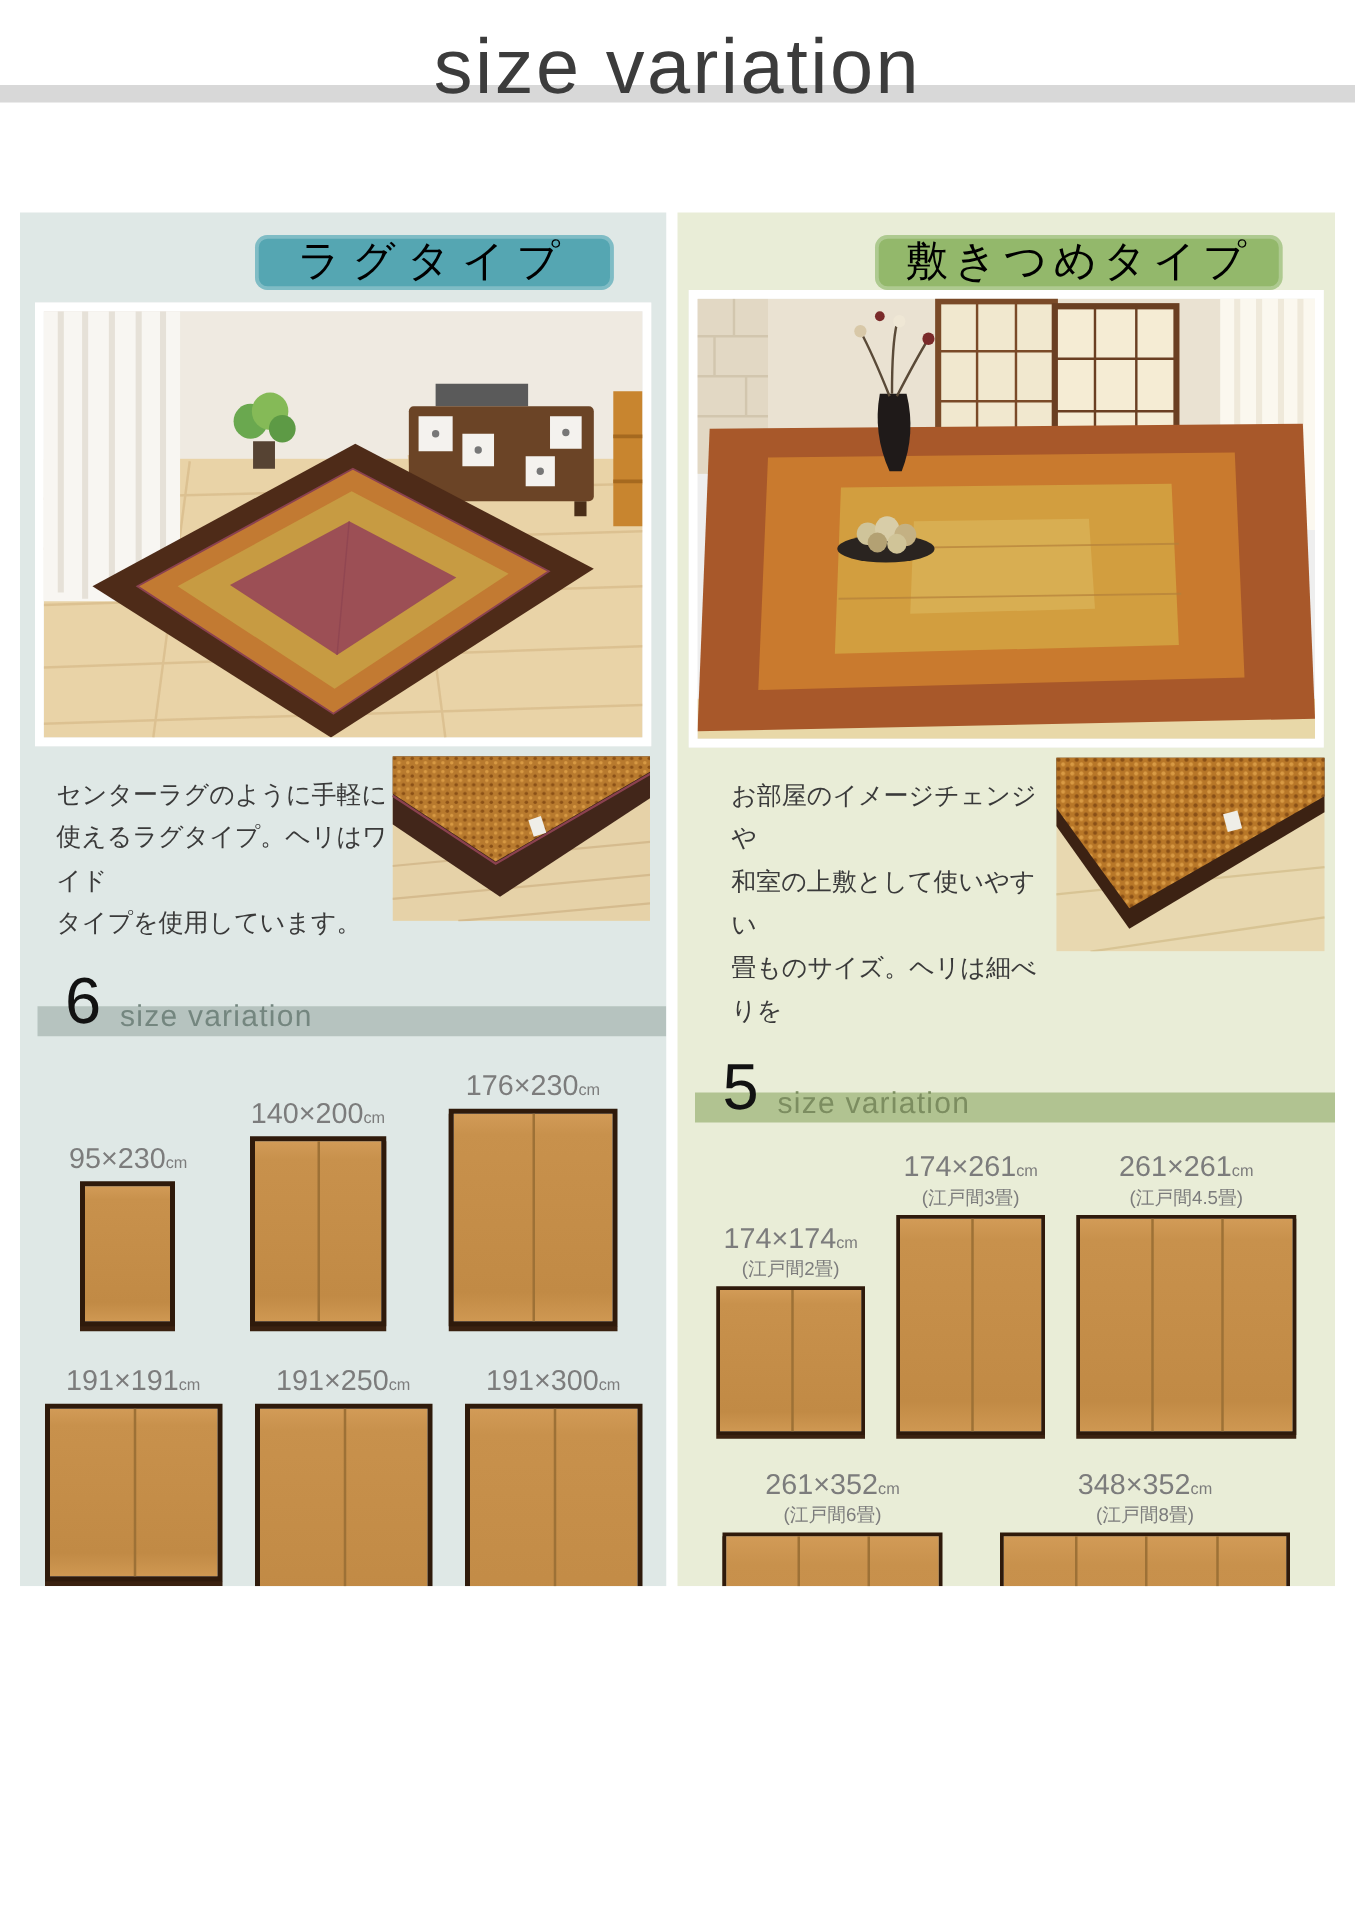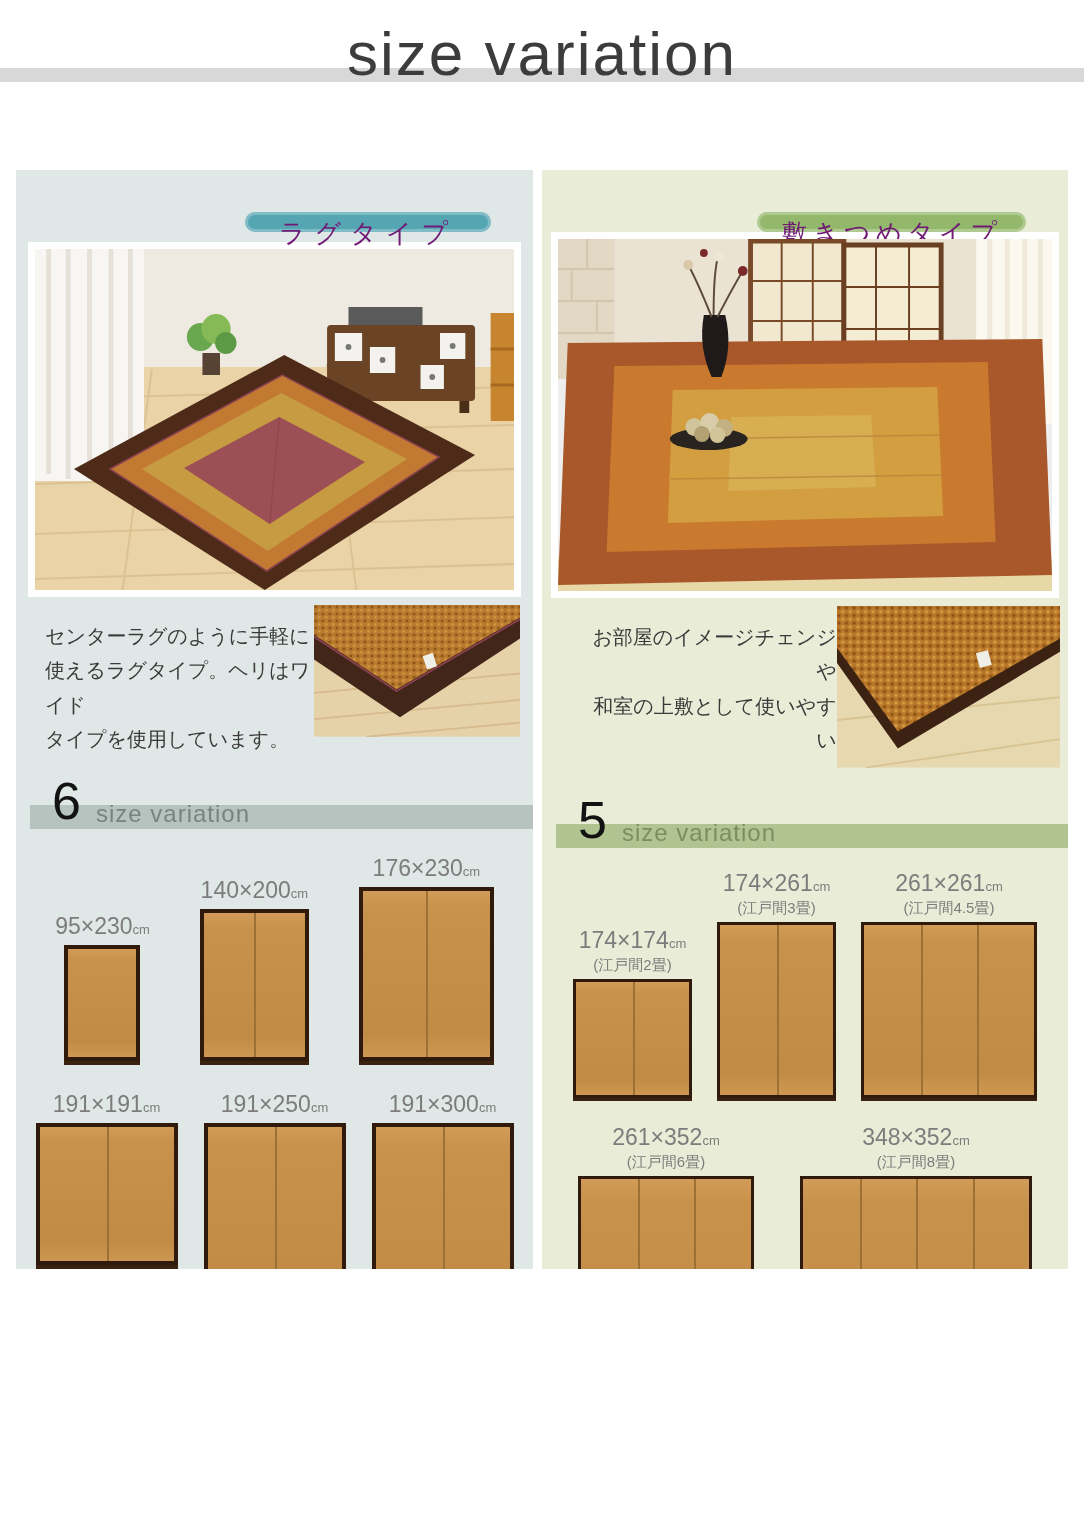--- a/index.html
+++ b/index.html
@@ -16,32 +16,32 @@
   
   .intro{margin:50px 40px 0 45px;font-size:25px;line-height:1.84;color:#2d2d2d;}
 
   
   .panels{display:flex;gap:9px;padding:0 16px;margin-top:48px;}
   .panel{height:1210px;overflow:hidden;position:relative;}
   .panel-left{width:517px;background:#dfe8e6;}
   .panel-right{width:526px;background:#e9edd7;}
 
   .badge-row{display:flex;justify-content:flex-end;padding:18px 42px 0 0;height:44px;}
-  .badge{color:#701a75;font-size:26px;line-height:42px;border-radius:10px;white-space:nowrap;margin-top:24px;}
+  .badge{color:#000000;font-size:34px;line-height:42px;border-radius:10px;white-space:nowrap;}
   .badge-rug{background:#55a6b2;padding:0 34px;letter-spacing:9px;box-shadow:0 0 0 3px rgba(255,255,255,.25) inset;}
   .badge-shiki{background:#93b86b;padding:0 24px;letter-spacing:5px;box-shadow:0 0 0 3px rgba(255,255,255,.25) inset;text-align:right;}
 
   .photo{margin:10px 12px 0;border:7px solid #ffffff;background:#eee;}
   .photo svg{display:block;width:100%;height:100%;}
   .photo-left{height:341px;}
   .photo-right{margin:0 9px;height:352px;}
 
   .desc-row{display:flex;margin-top:8px;padding-left:29px;}
   .desc-text{font-size:20px;line-height:1.72;color:#3a3a3a;padding-top:14px;}
-  .panel-right .desc-text{padding-left:14px;text-align:right;}
+  .panel-right .desc-text{padding-left:14px;}
   .closeup{margin-left:auto;}
   .closeup svg{display:block;}
   .closeup-left{width:235px;height:150px;margin-right:13px;}
   .closeup-right{width:235px;height:170px;margin-right:8px;}
 
   
   .size-header{position:relative;height:60px;margin-top:28px;}
   .size-bar{position:absolute;left:14px;right:0;top:20px;height:24px;}
   .panel-left .size-bar{background:#b6c3bf;}
   .panel-right .size-bar{background:#b1c391;}
@@ -271,20 +271,21 @@
               <circle cx="148" cy="195" r="8" fill="#b3a173"></circle>
             <circle cx="164" cy="196" r="8" fill="#d0c498"></circle>
           </g>
         </svg>
       </div>
 
       <div class="desc-row">
         <div class="desc-text">
           <div>お部屋のイメージチェンジや</div>
           <div>和室の上敷として使いやすい</div>
+          <div>畳ものサイズ。ヘリは細べりを</div>
         </div>
         <div class="closeup closeup-right">
           <svg viewBox="0 0 235 170">
             <defs>
               <pattern id="weaveR" width="8" height="8" patternUnits="userSpaceOnUse">
                 <rect width="8" height="8" fill="#b87728"></rect>
                 <circle cx="2" cy="2" r="1.8" fill="#8a5016"></circle>
                 <circle cx="6" cy="6" r="1.8" fill="#d89a44"></circle>
               </pattern>
             </defs>

